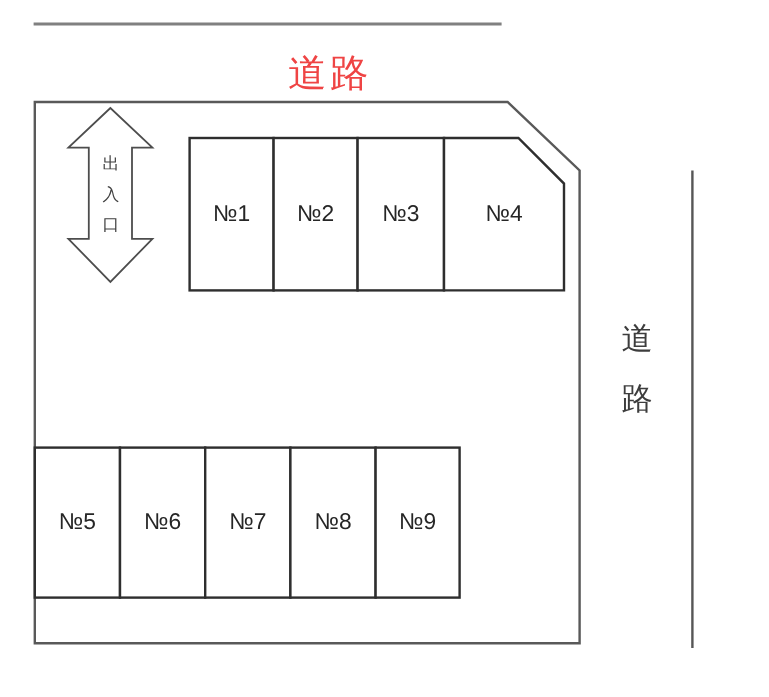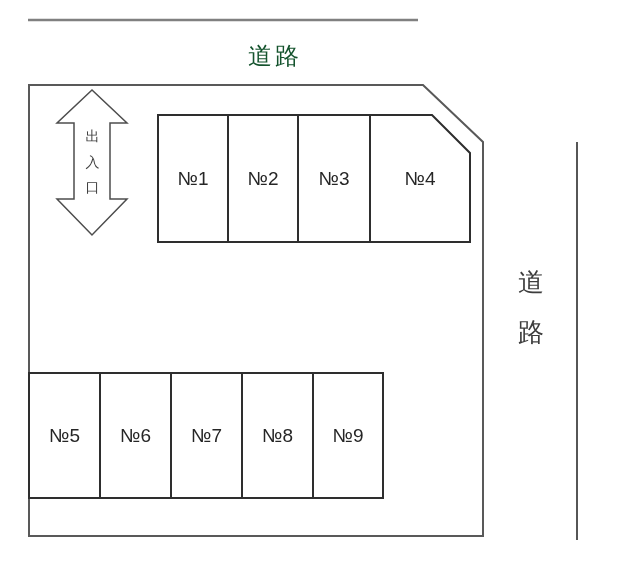--- a/index.html
+++ b/index.html
@@ -20,23 +20,23 @@
     inset: 0;
     width: 641px;
     height: 581px;
   }
   .road-label-top {
     position: absolute;
     left: 215px;
     top: 40px;
     width: 120px;
     text-align: center;
-    font-size: 24px;
+    font-size: 32px;
     letter-spacing: 3px;
-    color: #14532d;
+    color: #ef4444;
   }
   .road-label-right {
     position: absolute;
     left: 514px;
     top: 257px;
     width: 34px;
     text-align: center;
     font-size: 26px;
     color: #3d3d3d;
   }

